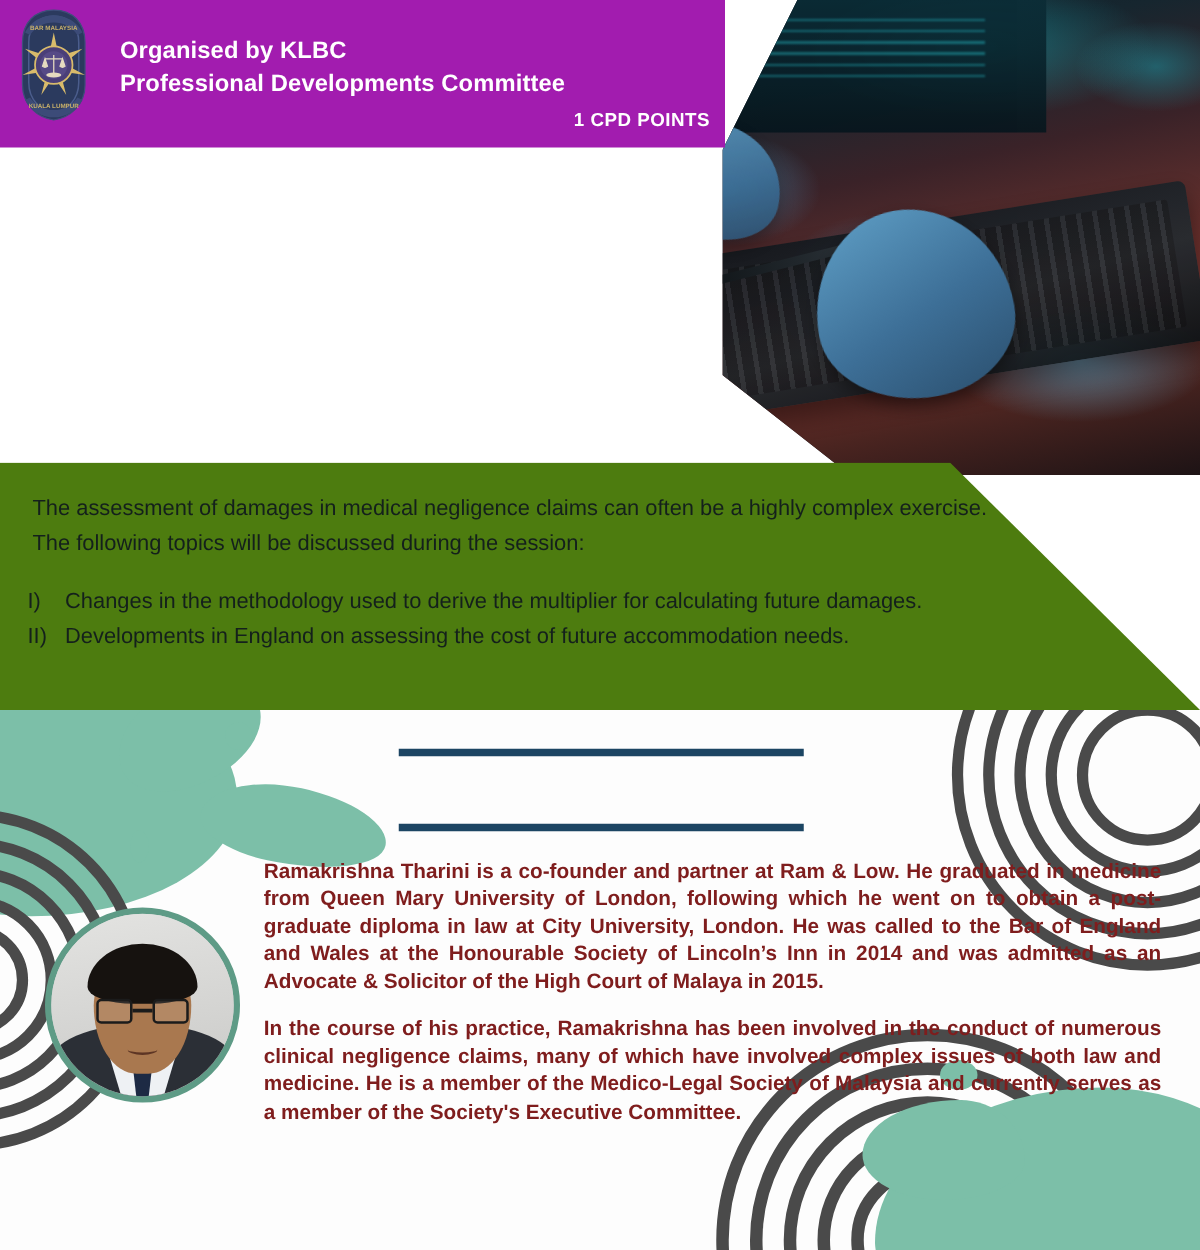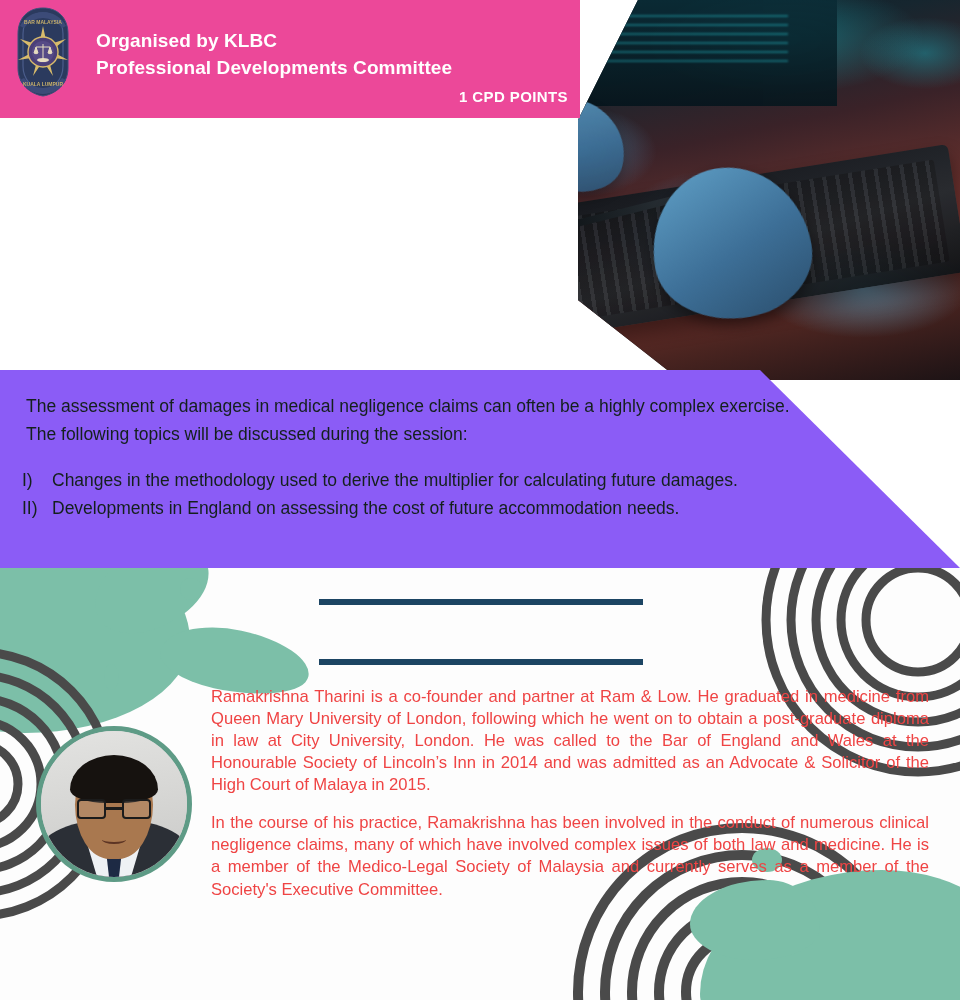--- a/index.html
+++ b/index.html
@@ -66,21 +66,21 @@
   .hand-b{left:-1%;top:26%;width:25%;height:24%;transform:rotate(14deg);opacity:.93;}
   .hero-pen{
     position:absolute;left:8%;top:55%;width:30%;height:7px;
     background:linear-gradient(90deg,#0e1316,#2b3238);
     transform:rotate(-14deg);border-radius:4px;
   }
 
   
   .header{
     position:absolute;left:0;top:0;width:580px;height:118px;
-    background:#ec4899;
+    background:#a21caf;
     z-index:3;
   }
   .logo{
     position:absolute;left:8px;top:4px;width:70px;height:96px;
   }
   .hdr-org{
     position:absolute;left:96px;top:28px;
     color:#ffffff;font-size:19px;font-weight:bold;line-height:1.42;
     letter-spacing:.1px;
   }
@@ -121,21 +121,21 @@
     color:#0d0d0d;font-weight:bold;font-size:21px;letter-spacing:.2px;
     font-family:"Liberation Sans Narrow","Liberation Sans", sans-serif;
   }
   .db-date{position:absolute;left:14px;}
   .db-time{position:absolute;left:330px;}
   .db-via{position:absolute;left:593px;}
 
   
   .green-panel{
     position:absolute;left:0;top:370px;width:960px;height:198px;
-    background:#8b5cf6;
+    background:#4d7c0f;
     z-index:2;
     clip-path:polygon(0 0, 760px 0, 960px 198px, 0 198px);
   }
   .gp-intro{
     position:absolute;left:26px;top:22px;width:790px;
     color:#14201c;font-size:17.5px;line-height:1.62;
   }
   .gp-list{
     position:absolute;left:22px;top:96px;width:870px;
     color:#14201c;font-size:17.5px;line-height:1.62;
@@ -254,23 +254,23 @@
     color:#ffffff;
     font-family:"DejaVu Serif", serif;
     font-style:italic;font-weight:bold;font-size:25px;letter-spacing:.3px;
     padding-bottom:2px;
   }
 
   
   .bio{
     position:absolute;left:211px;top:118px;width:718px;
     z-index:6;
-    color:#ef4444;
+    color:#7f1d1d;
     font-size:16.6px;
-    font-weight:normal;
+    font-weight:bold;
     line-height:1.33;
     text-align:justify;
   }
   .bio p{margin:0 0 16px 0;}
   .bio p:last-child{margin-bottom:0;}
 </style>
 </head>
 <body>
 
 <div id="poster">

